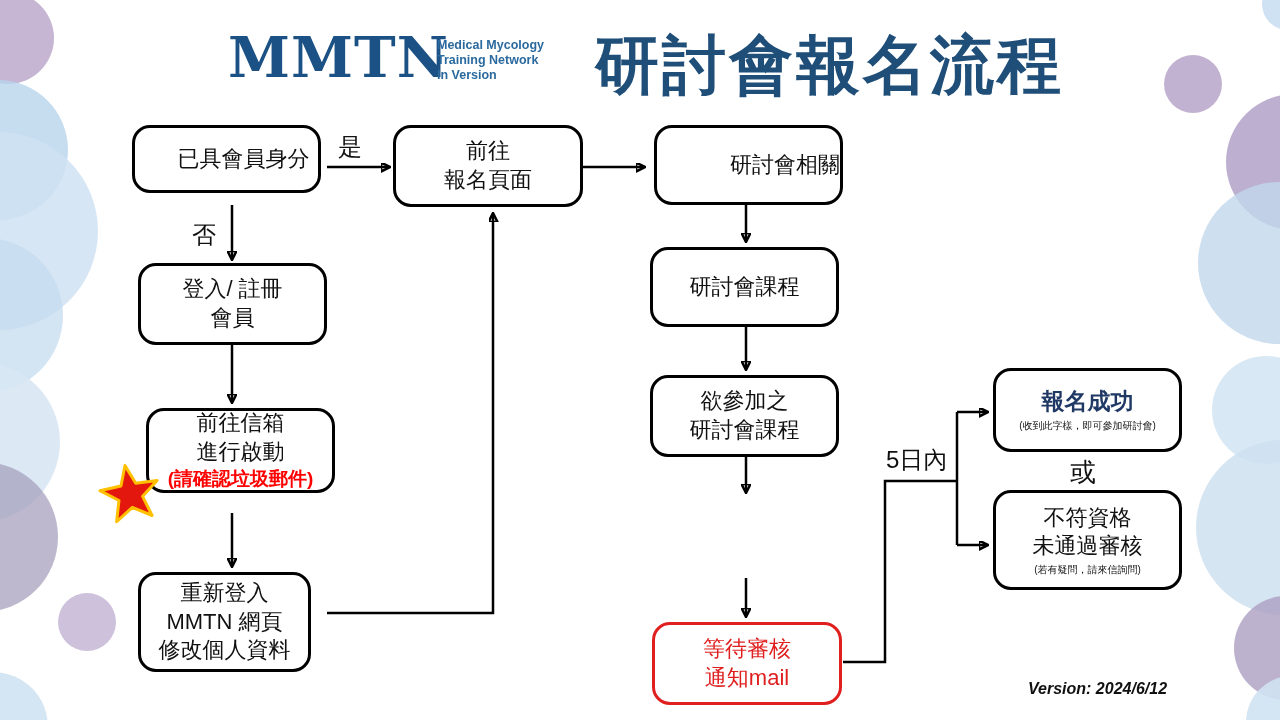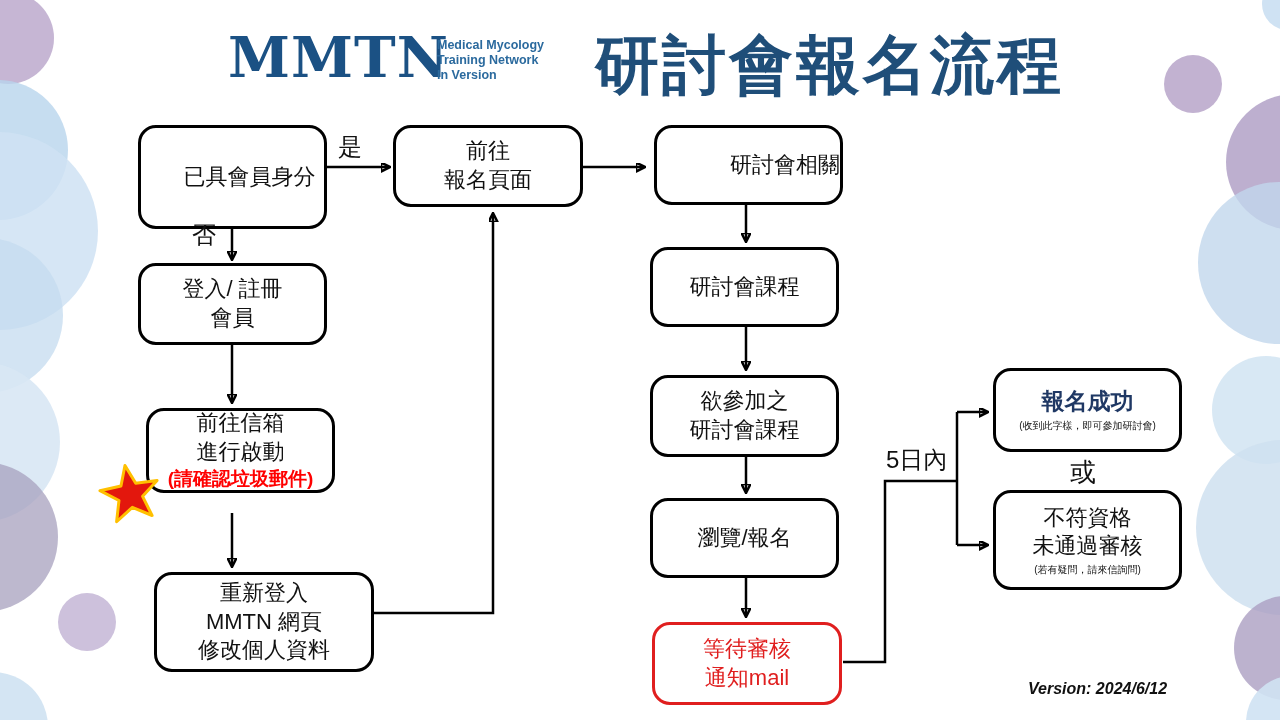--- a/index.html
+++ b/index.html
@@ -80,36 +80,36 @@
     <line x1="746" y1="205" x2="746" y2="241" marker-end="url(#arrow)"></line>
     <line x1="746" y1="327" x2="746" y2="369" marker-end="url(#arrow)"></line>
     <line x1="746" y1="457" x2="746" y2="492" marker-end="url(#arrow)"></line>
     <line x1="746" y1="578" x2="746" y2="616" marker-end="url(#arrow)"></line>
     <path d="M843,662 L885,662 L885,481 L957,481"></path>
     <path d="M957,545 L957,412"></path>
     <line x1="957" y1="412" x2="987" y2="412" marker-end="url(#arrow)"></line>
     <line x1="957" y1="545" x2="987" y2="545" marker-end="url(#arrow)"></line>
   </svg>
 
-  <div class="node" style="left:138px;top:125px;width:189px;height:104px;padding-left:34px;">
+  <div class="node" style="left:132px;top:125px;width:189px;height:68px;padding-left:34px;">
     <span>已具會員身分</span>
   </div>
 
   <div class="node" style="left:138px;top:263px;width:189px;height:82px;">
     <span>登入/ 註冊</span>
     <span>會員</span>
   </div>
 
   <div class="node" style="left:138px;top:408px;width:189px;height:85px;margin-left:8px;">
     <span>前往信箱</span>
     <span>進行啟動</span>
     <span class="warning">(請確認垃圾郵件)</span>
   </div>
 
-  <div class="node" style="left:154px;top:572px;width:220px;height:100px;">
+  <div class="node" style="left:138px;top:572px;width:173px;height:100px;">
     <span>重新登入</span>
     <span>MMTN 網頁</span>
     <span>修改個人資料</span>
   </div>
 
   <div class="node" style="left:393px;top:125px;width:190px;height:82px;">
     <span>前往</span>
     <span>報名頁面</span>
   </div>
 
@@ -119,23 +119,20 @@
 
   <div class="node" style="left:650px;top:247px;width:189px;height:80px;">
     <span>研討會課程</span>
   </div>
 
   <div class="node" style="left:650px;top:375px;width:189px;height:82px;">
     <span>欲參加之</span>
     <span>研討會課程</span>
   </div>
 
-  <div class="node" style="left:650px;top:498px;width:189px;height:80px;">
-    <span>瀏覽/報名</span>
-  </div>
 
   <div class="node red" style="left:652px;top:622px;width:190px;height:83px;">
     <span>等待審核</span>
     <span>通知mail</span>
   </div>
 
   <div class="node" style="left:993px;top:368px;width:189px;height:84px;">
     <span class="success-title">報名成功</span>
     <span class="note">(收到此字樣，即可參加研討會)</span>
   </div>

